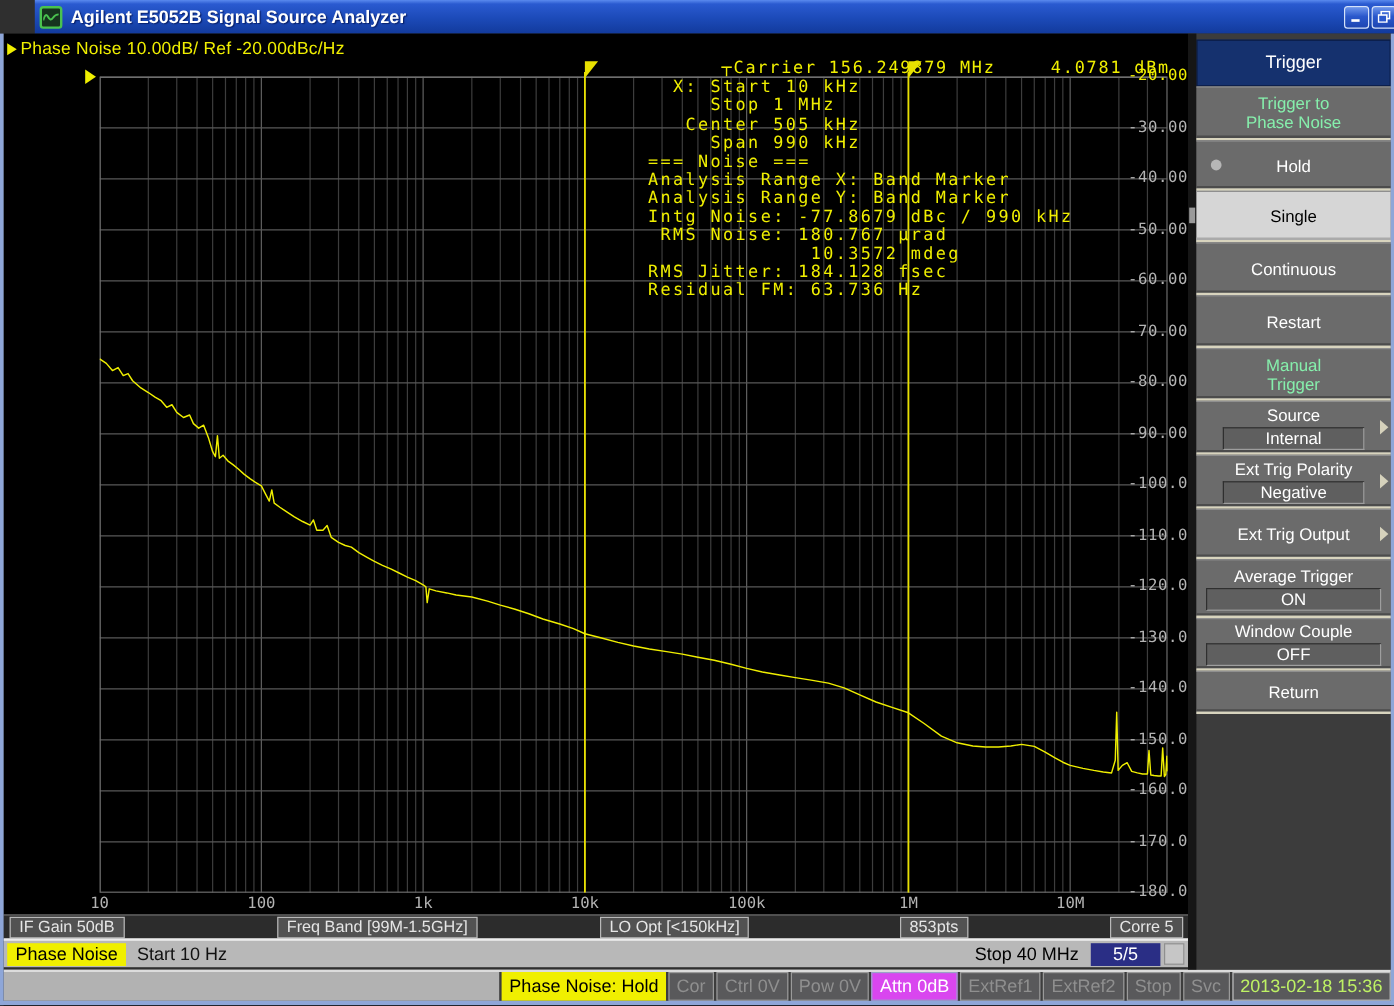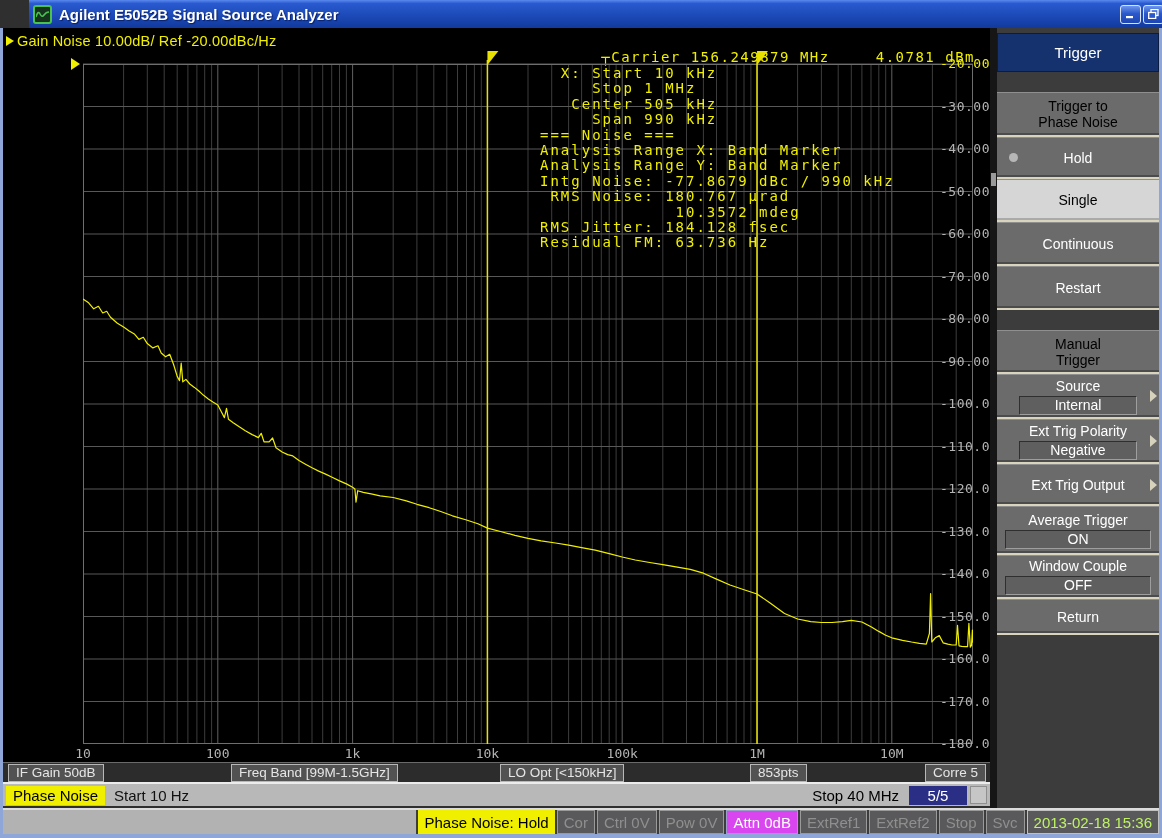--- a/index.html
+++ b/index.html
@@ -63,21 +63,21 @@
   .scrollstrip{width:7px;background:#161616;position:relative;}
   .scroll-handle{position:absolute;left:1px;top:145px;width:5px;height:13px;background:#9a9a9a;}
   .menu{width:162px;padding-top:5px;}
   .menu-title{height:39px;background:#15316e;color:#fff;font-size:15px;display:flex;
     align-items:center;justify-content:center;border:1px solid #0a1c44;}
   .menu-btn{position:relative;background:#6b6b6b;color:#fff;font-size:14px;
     display:flex;flex-direction:column;align-items:center;justify-content:center;
     border-top:1px solid #8f8f8f;border-bottom:2px solid #d8d4be;box-shadow:inset 0 -2px 0 #4c4c4c;}
   .menu-btn .lbl{white-space:pre-line;text-align:center;line-height:16px;}
   .menu-btn.active{background:#d6d6d6;color:#000;box-shadow:inset 0 -2px 0 #aaa;}
-  .menu-btn.disabled{color:#000000;margin-top:20px;}
+  .menu-btn.disabled{color:#86efac;}
   .menu-btn .val{margin-top:2px;background:#5f5f5f;border:1px solid;border-color:#2f2f2f #9e9e9e #9e9e9e #2f2f2f;
     min-width:118px;text-align:center;padding:0 6px;line-height:17px;}
   .menu-btn .val.wide{min-width:146px;}
   .menu-btn .arrow{position:absolute;right:2px;top:50%;margin-top:-6px;width:0;height:0;
     border-left:7px solid #d6d2bc;border-top:6px solid transparent;border-bottom:6px solid transparent;}
   .menu-btn .bullet{position:absolute;left:12px;top:50%;margin-top:-5px;width:9px;height:9px;
     border-radius:50%;background:#b6b6b6;}
   
   .frame-l,.frame-r{position:absolute;top:28px;width:3px;height:810px;background:#8ea6d8;}
   .frame-l{left:0;} .frame-r{right:0;}
@@ -110,21 +110,21 @@
       <div class="win-btn disabled">
         <svg width="10" height="10" viewBox="0 0 10 10">
             <path d="M1 1 L9 9 M9 1 L1 9" stroke="#d8e2f8" stroke-width="1.8"></path>
           </svg>
       </div>
     </div>
   </div>
 
   <div class="plot-area">
     <span class="hdr-tri"></span>
-    <div class="trace-header">Gain Noise 10.00dB/ Ref -20.00dBc/Hz</div>
+    <div class="trace-header">Phase Noise 10.00dB/ Ref -20.00dBc/Hz</div>
     <div class="carrier-line">
       <span>┬Carrier 156.249879 MHz</span>
       <span>4.0781 dBm</span>
     </div>
     <svg id="plot-svg" width="890" height="694" viewBox="0 -14 890 694">
         <line x1="0.0" y1="0" x2="0.0" y2="680" stroke="#616161" stroke-width="1"></line>
         <line x1="40.6" y1="0" x2="40.6" y2="680" stroke="#3d3d3d" stroke-width="1"></line>
         <line x1="64.3" y1="0" x2="64.3" y2="680" stroke="#3d3d3d" stroke-width="1"></line>
         <line x1="81.2" y1="0" x2="81.2" y2="680" stroke="#3d3d3d" stroke-width="1"></line>
         <line x1="94.2" y1="0" x2="94.2" y2="680" stroke="#3d3d3d" stroke-width="1"></line>

